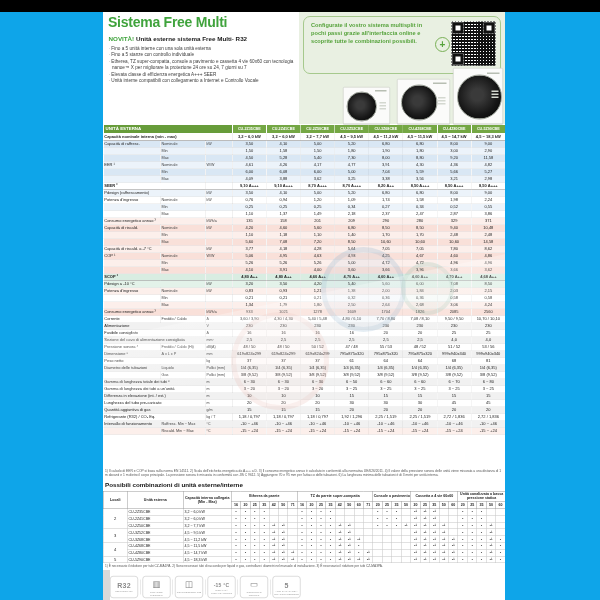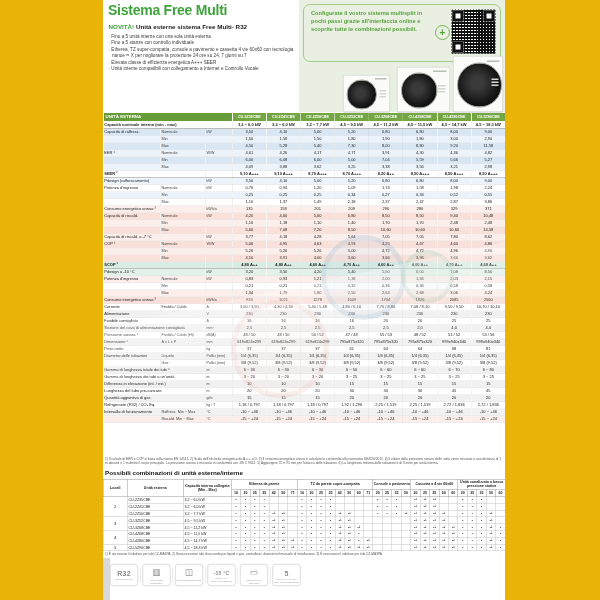--- a/index.html
+++ b/index.html
@@ -1,17 +1,17 @@
 <!DOCTYPE html>
 <html><head>
 <meta charset="utf-8">
 <style>
   html,body{margin:0;padding:0;background:#000;width:600px;height:600px;overflow:hidden;
     font-family:"Liberation Sans",sans-serif;}
-  #stage{position:absolute;inset:0;background:#eab308;}
+  #stage{position:absolute;inset:0;background:#0ea5e9;margin-top:12px;}
   #sheet-clip{position:absolute;left:103px;top:0;width:402px;height:600px;background:#fff;overflow:hidden;}
   #sheet{position:relative;width:804px;height:1200px;background:#fff;transform:scale(.5);transform-origin:0 0;}
 
   
   h1#title{position:absolute;left:10px;top:4px;margin:0;font-size:28px;font-weight:bold;color:#3fa33c;letter-spacing:-.5px;}
   .subtitle{position:absolute;left:11px;top:46px;font-size:12.5px;font-weight:bold;color:#1a1a1a;}
   .nov{color:#3fa33c;}
   #bullets{position:absolute;left:11px;top:66px;width:372px;margin:0;padding:0;list-style:none;
     font-size:9.3px;color:#3c3c3c;line-height:1.32;}
   #bullets li{padding-left:7px;text-indent:-7px;margin-bottom:1px;}

